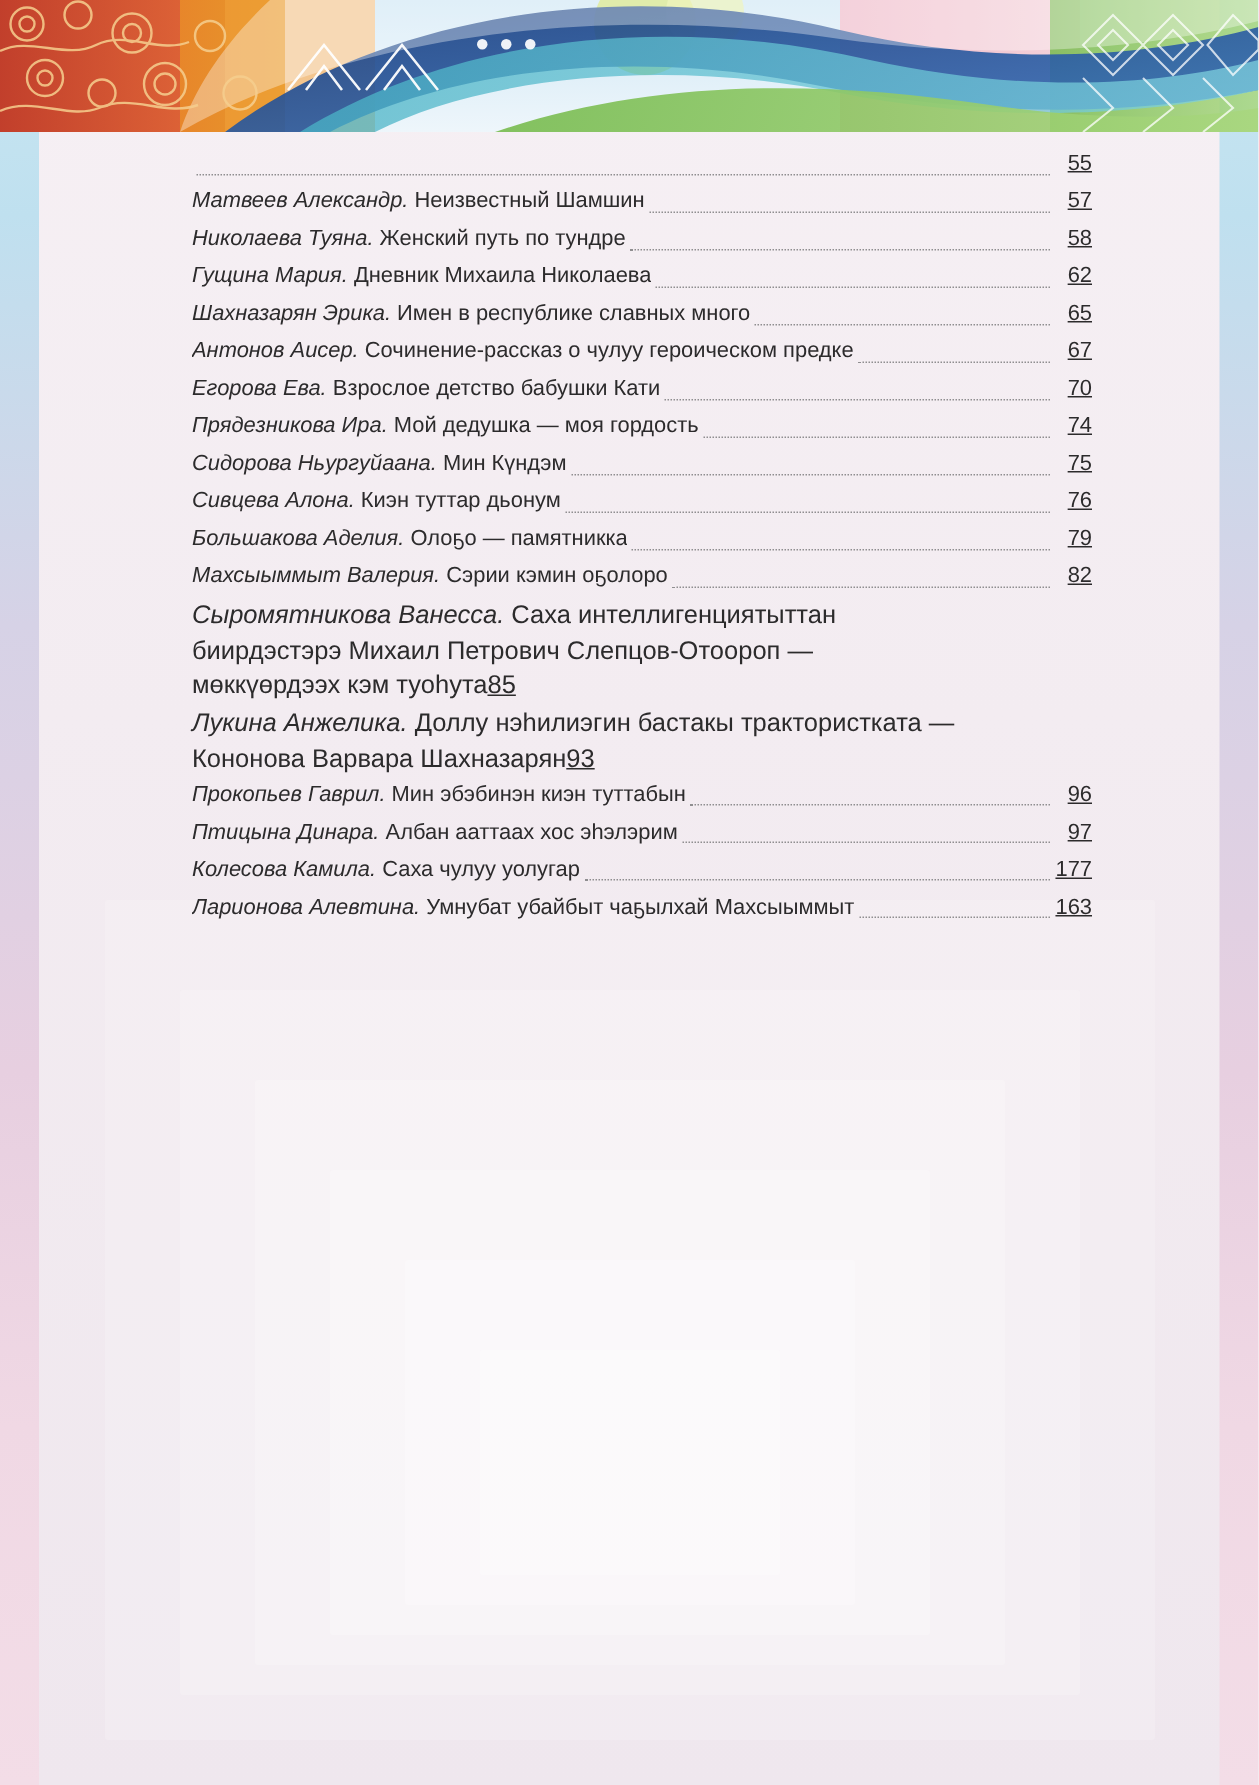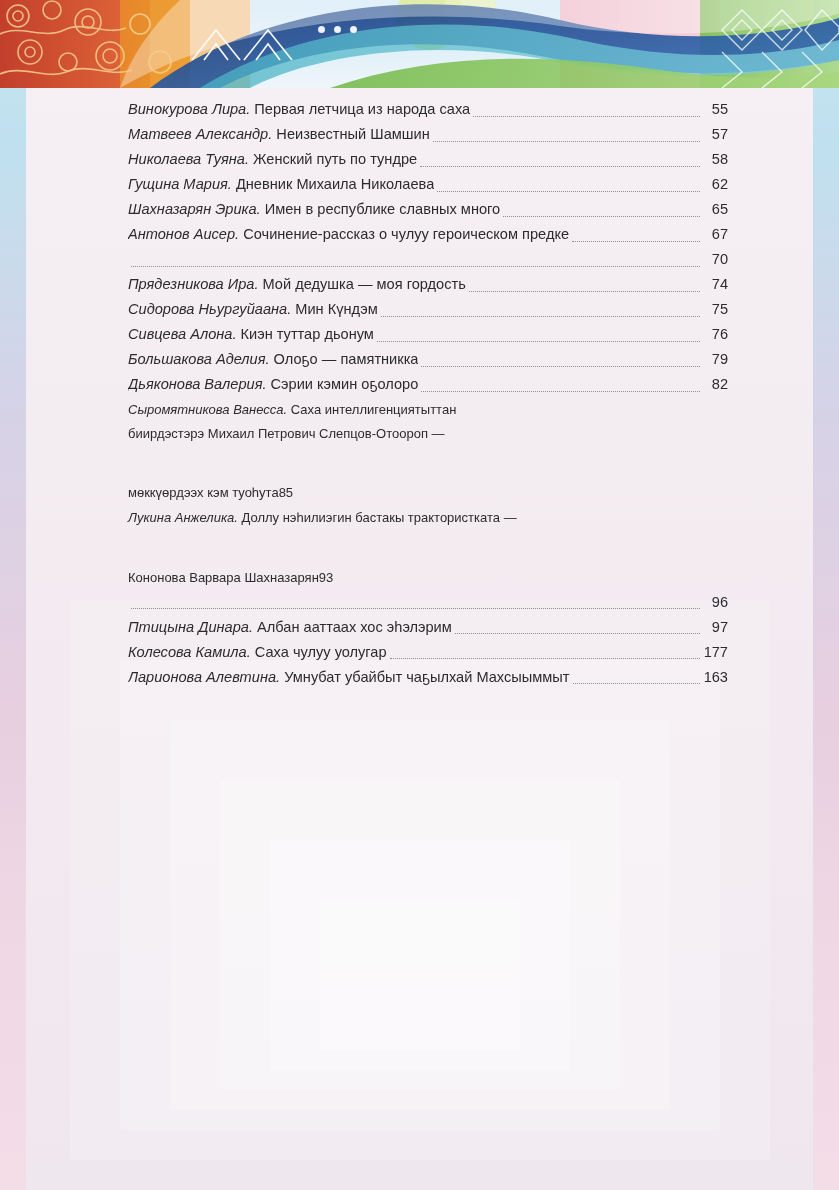--- a/index.html
+++ b/index.html
@@ -105,38 +105,37 @@
   }
   .entry .page {
     flex: 0 0 auto;
     text-align: right;
     min-width: 26px;
     color: #2c2b2c;
   }
 
   
   .entry-multi {
-    font-size: 13px;
+    font-size: 17px;
     line-height: 23.5px;
     color: #2c2b2c;
     margin-bottom: 1.5px;
   }
   .entry-multi .line {
     display: flex;
     align-items: flex-end;
     white-space: nowrap;
-    margin-top: 36px;
   }
   .entry-multi .line1 {
     white-space: normal;
     display: block;
   }
   .entry-multi .author { font-style: italic; }
 
-  .mono-num { font-variant-numeric: tabular-nums; }
+  .mono-num { font-variant-numeric: tabular-nums; text-decoration: underline; }
 </style>
 </head>
 <body>
 
 <div id="page">
 
   <div class="glow" style="top:600px;width:700px;height:560px;background:rgba(255,255,255,0.18);"></div>
   <div class="glow" style="top:660px;width:600px;height:470px;background:rgba(255,255,255,0.20);"></div>
   <div class="glow" style="top:720px;width:500px;height:390px;background:rgba(255,255,255,0.22);"></div>
   <div class="glow" style="top:780px;width:400px;height:310px;background:rgba(255,255,255,0.24);"></div>
@@ -236,21 +235,20 @@
     <div class="dots">
       <span></span>
       <span></span>
       <span></span>
     </div>
   </div>
 
   <div class="toc">
 
     <div class="entry">
-      <span class="txt"><span class="author">Винокурова Лира.</span> <span>Первая летчица из народа саха</span></span>
       <span class="leader"></span>
       <span class="page mono-num">55</span>
     </div>
 
     <div class="entry">
       <span class="txt"><span class="author">Матвеев Александр.</span> <span>Неизвестный  Шамшин</span></span>
       <span class="leader"></span>
       <span class="page mono-num">57</span>
     </div>
 
@@ -272,20 +270,21 @@
       <span class="page mono-num">65</span>
     </div>
 
     <div class="entry">
       <span class="txt"><span class="author">Антонов Аисер.</span> <span>Сочинение-рассказ о чулуу героическом предке</span></span>
       <span class="leader"></span>
       <span class="page mono-num">67</span>
     </div>
 
     <div class="entry">
+      <span class="txt"><span class="author">Егорова Ева.</span> <span>Взрослое детство бабушки Кати</span></span>
       <span class="leader"></span>
       <span class="page mono-num">70</span>
     </div>
 
     <div class="entry">
       <span class="txt"><span class="author">Прядезникова Ира.</span> <span>Мой дедушка — моя гордость</span></span>
       <span class="leader"></span>
       <span class="page mono-num">74</span>
     </div>
 
@@ -301,21 +300,21 @@
       <span class="page mono-num">76</span>
     </div>
 
     <div class="entry">
       <span class="txt"><span class="author">Большакова Аделия.</span> <span>Олоҕо — памятникка</span></span>
       <span class="leader"></span>
       <span class="page mono-num">79</span>
     </div>
 
     <div class="entry">
-      <span class="txt"><span class="author">Дьяконова Валерия.</span> <span>Сэрии кэмин оҕолоро</span></span>
+      <span class="txt"><span class="author">Махсыыммыт Валерия.</span> <span>Сэрии кэмин оҕолоро</span></span>
       <span class="leader"></span>
       <span class="page mono-num">82</span>
     </div>
 
     <div class="entry-multi">
       <div class="line1">
         <span class="author">Сыромятникова Ванесса.</span>
         <span>Саха интеллигенциятыттан</span>
       </div>
       <div class="line1">
@@ -334,20 +333,21 @@
         <span>Доллу нэһилиэгин бастакы трактористката —</span>
       </div>
       <div class="line">
         <span class="txt">Кононова Варвара Шахназарян</span>
         <span class="leader"></span>
         <span class="page mono-num">93</span>
       </div>
     </div>
 
     <div class="entry">
+      <span class="txt"><span class="author">Прокопьев Гаврил.</span> <span>Мин эбэбинэн киэн туттабын</span></span>
       <span class="leader"></span>
       <span class="page mono-num">96</span>
     </div>
 
     <div class="entry">
       <span class="txt"><span class="author">Птицына Динара.</span> <span>Албан ааттаах хос эһэлэрим</span></span>
       <span class="leader"></span>
       <span class="page mono-num">97</span>
     </div>
 

